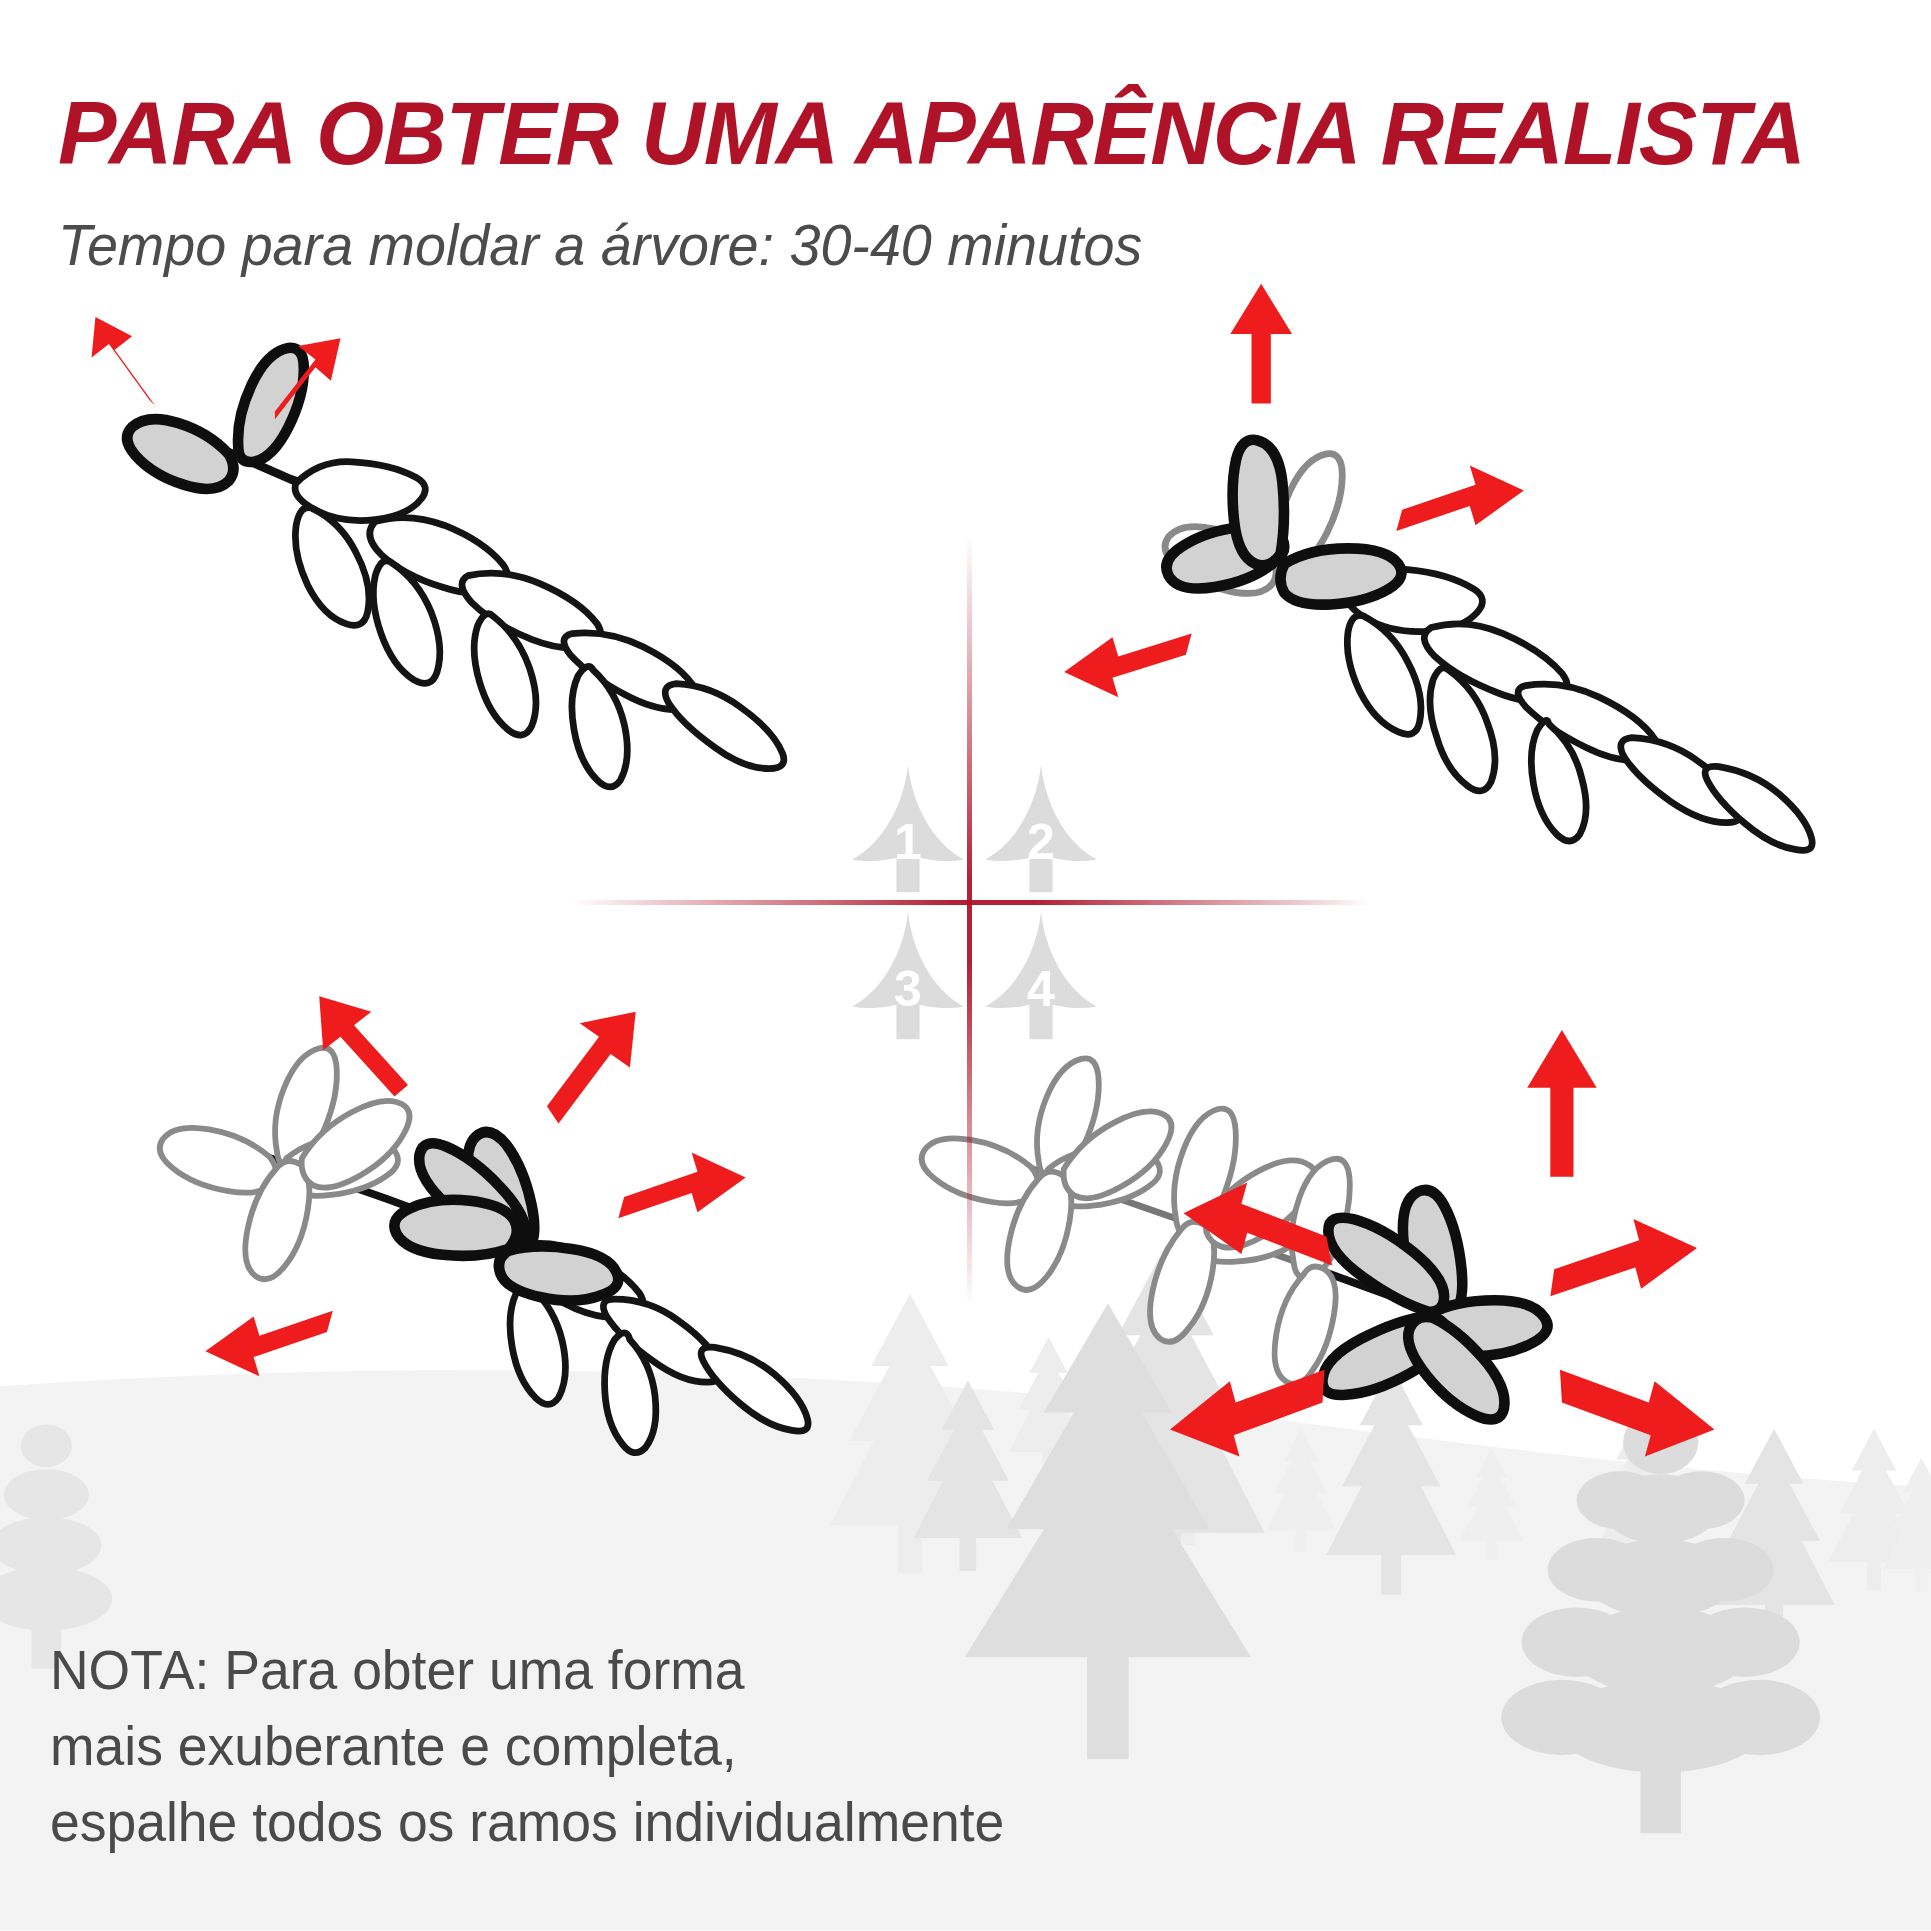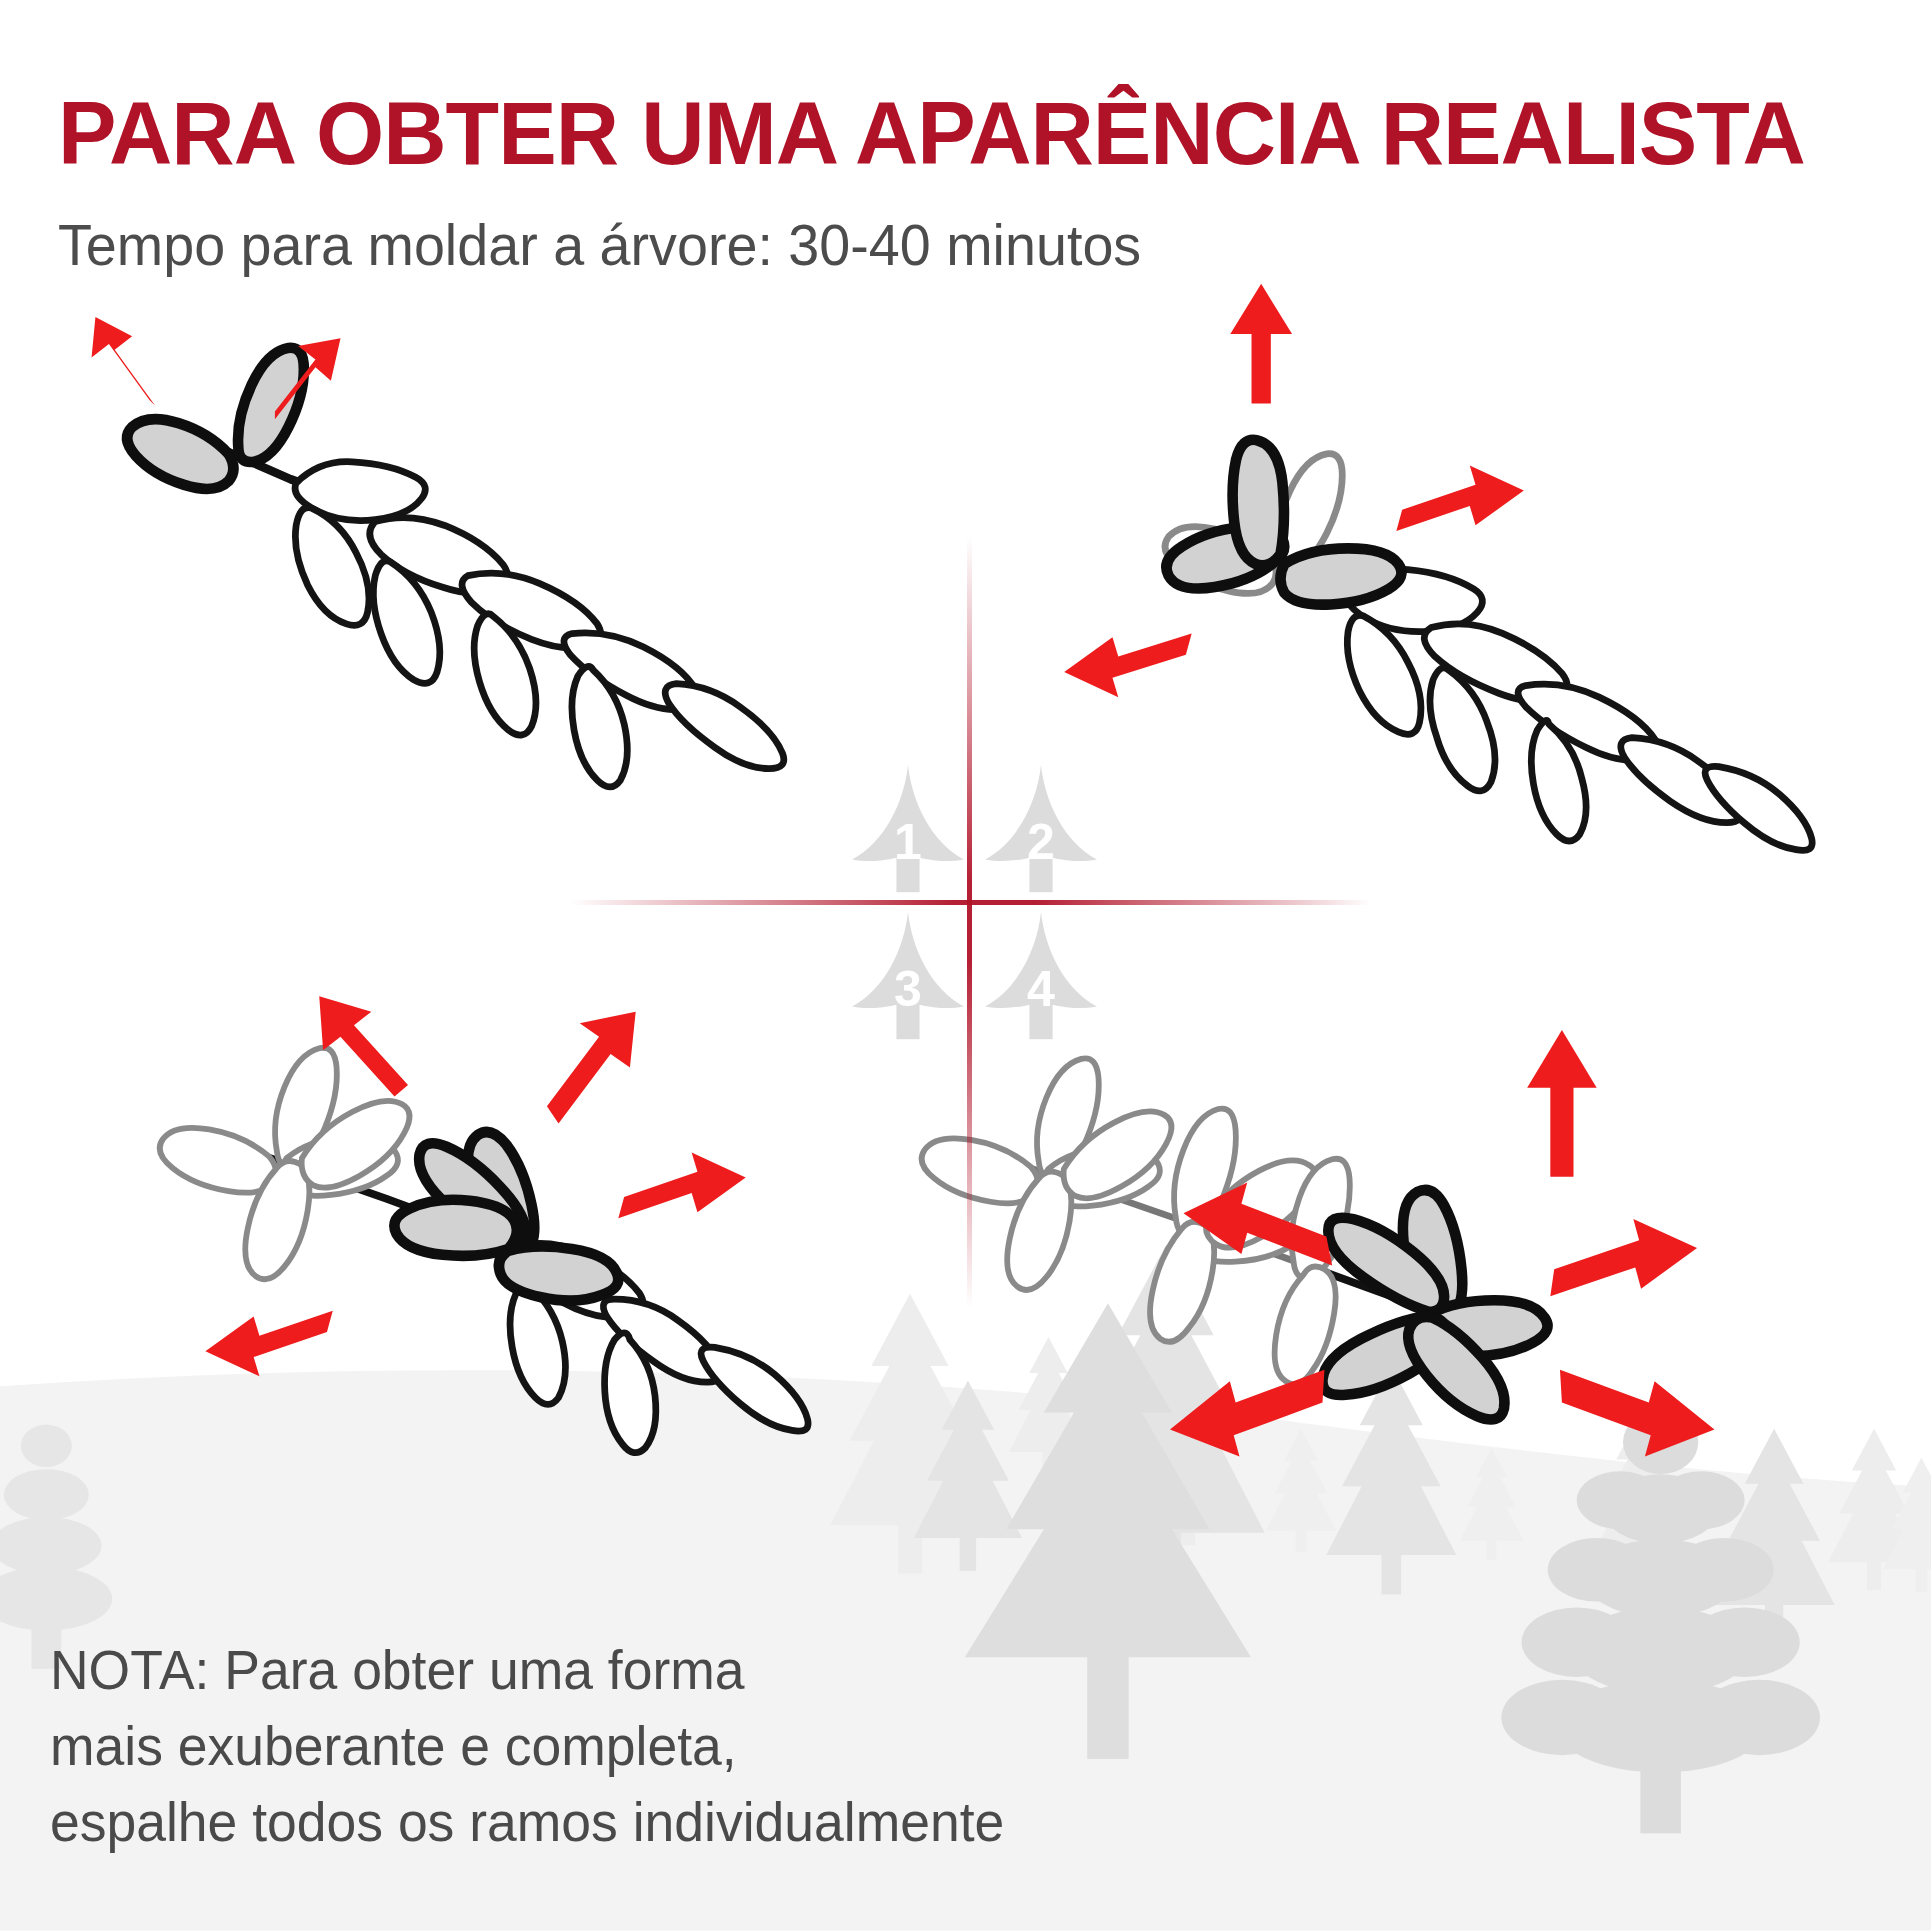--- a/index.html
+++ b/index.html
@@ -16,20 +16,21 @@
     overflow: hidden;
     font-family: "Liberation Sans", "DejaVu Sans", sans-serif;
   }
 
   
   #header {
     position: absolute;
     left: 58px;
     top: 89px;
     width: 1834px;
+    font-style: italic;
   }
   #title {
     font-family: "Liberation Sans", "DejaVu Sans", sans-serif;
     font-size: 89px;
     font-weight: 700;
     letter-spacing: -1px;
     line-height: 1.0;
     color: #B01328;
     white-space: nowrap;
     transform: scaleX(0.985);

